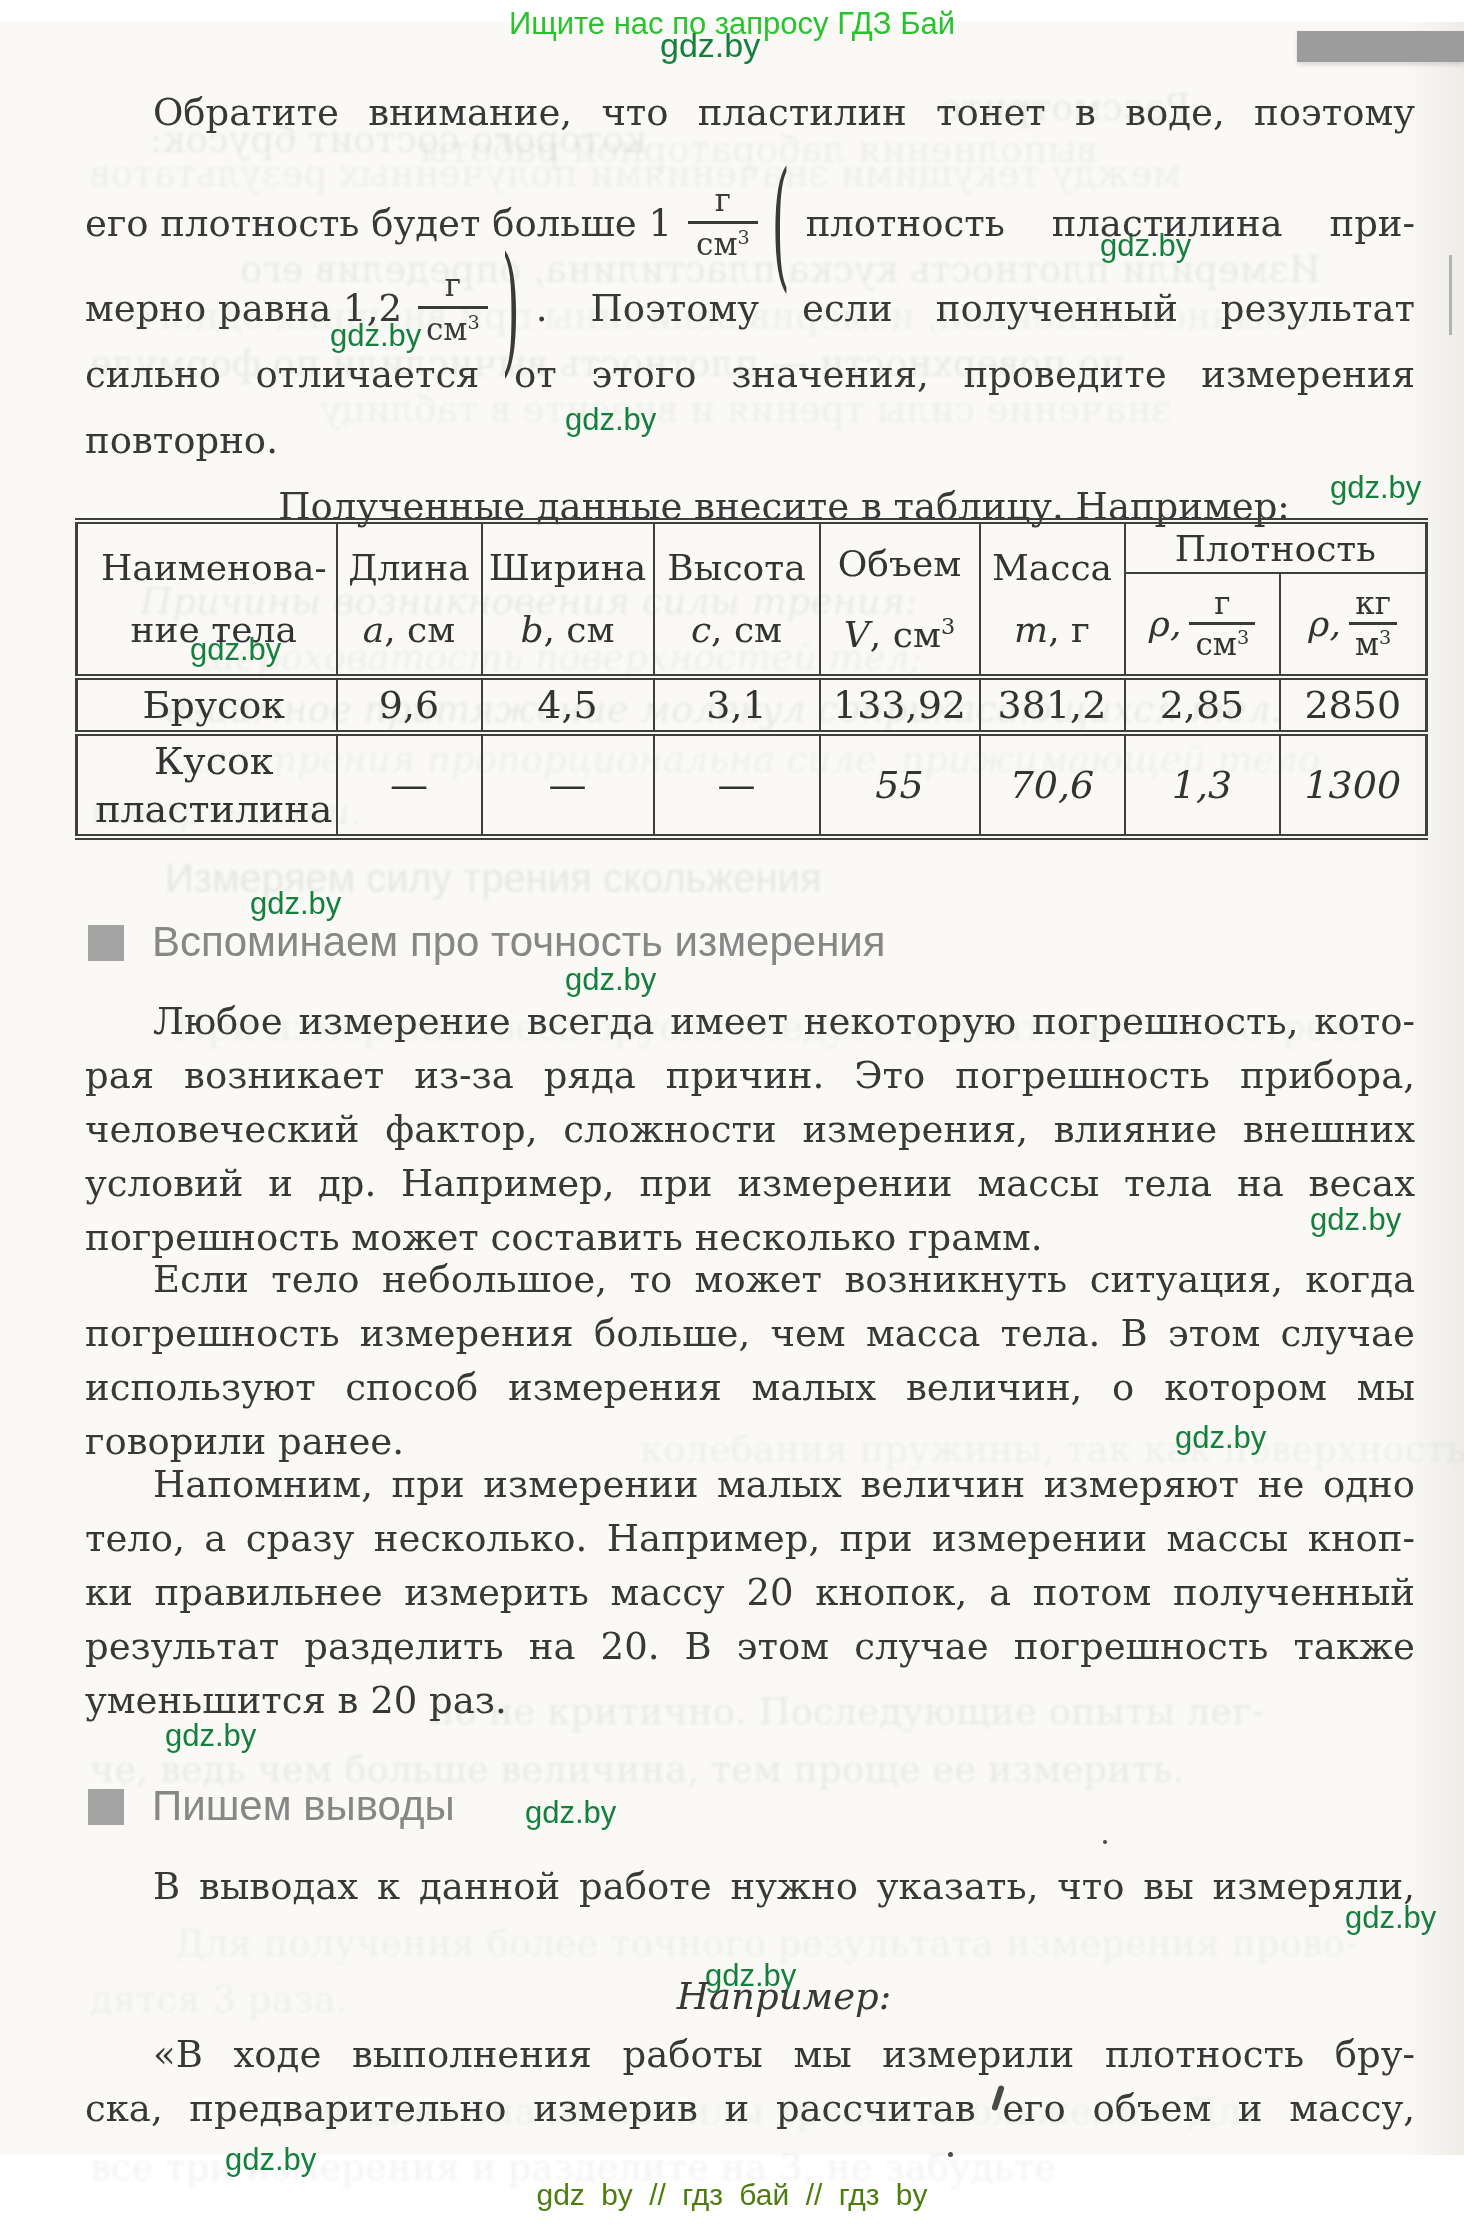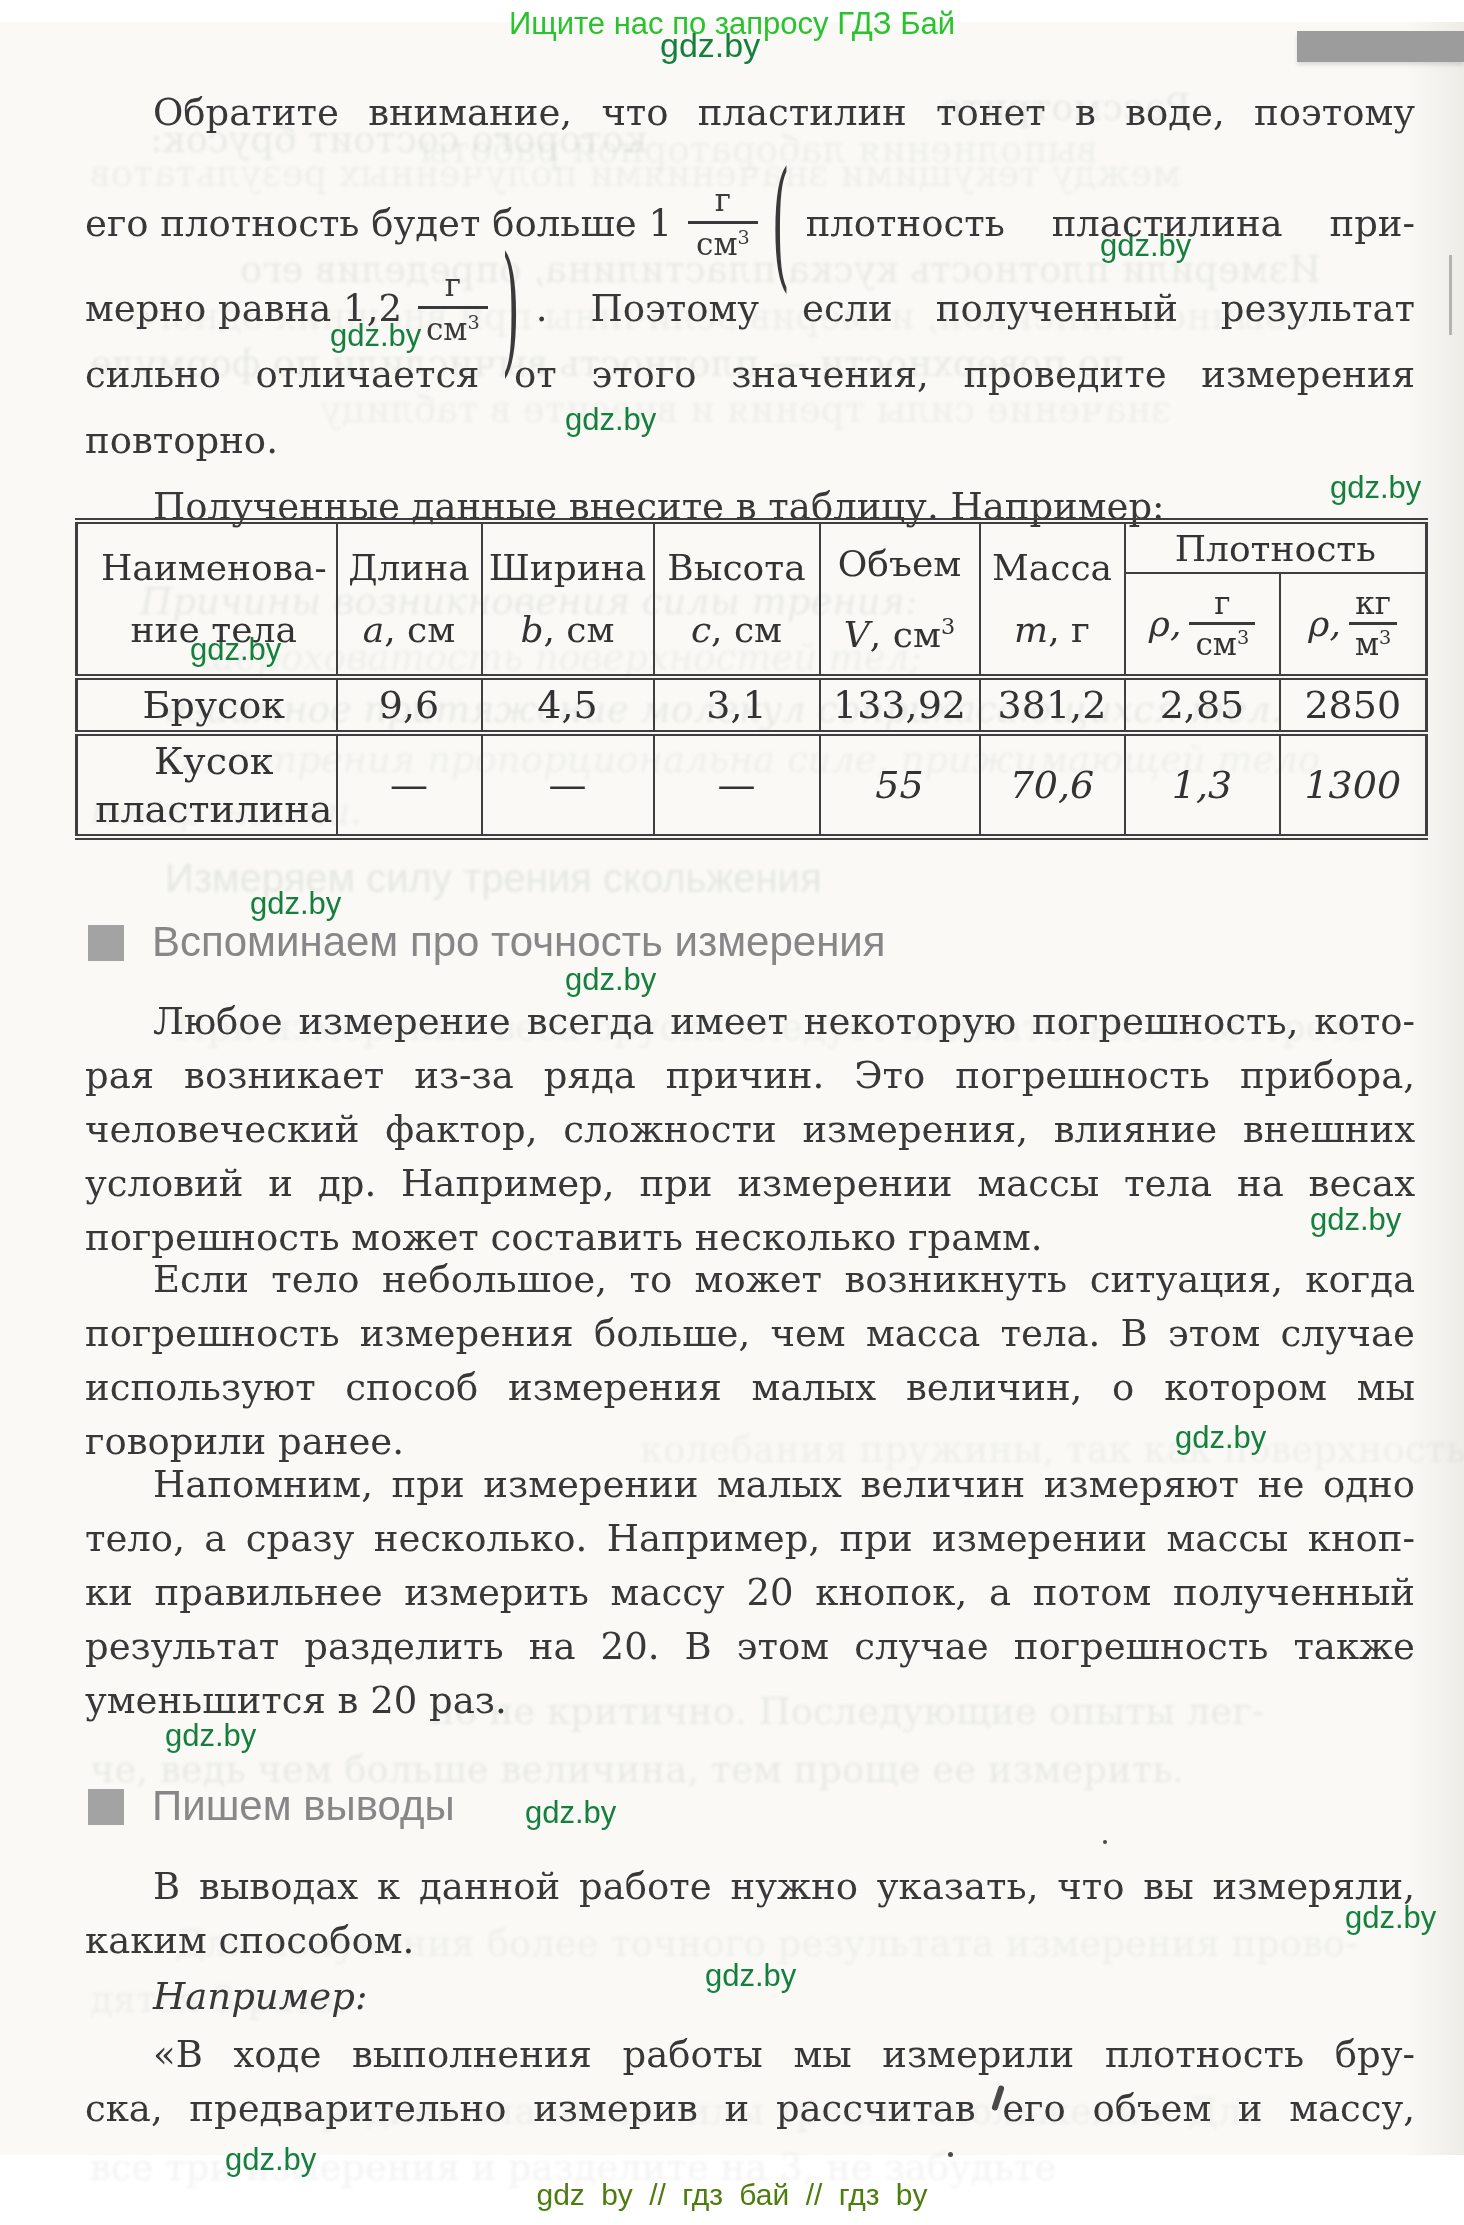--- a/index.html
+++ b/index.html
@@ -16,21 +16,21 @@
         color:#15803d;white-space:nowrap;}
   .wm-lg{font-size:34px;}
   .ghost{position:absolute;font-size:37px;color:#8e9b8e;opacity:.16;filter:blur(1.5px);white-space:nowrap;}
   .ghost.m{transform:scaleX(-1);}
   .ghost.it{font-style:italic;}
   .ghost.sans{font-family:"Liberation Sans","DejaVu Sans",sans-serif;font-size:40px;color:#93a393;opacity:.20;}
   .ghost.lite{opacity:.11;}
   
   .al{position:absolute;left:85px;width:1330px;font-size:37px;line-height:46px;}
   .jl{text-align:justify;text-align-last:justify;}
-  .ind{text-indent:68px;}
+  .ind{text-indent:68px;text-align:center;}
   .itl{font-style:italic;}
   
   .fline{position:absolute;left:85px;width:1330px;height:150px;display:flex;align-items:center;font-size:37px;}
   .fline .txt{white-space:nowrap;}
   .fline .tb{flex:1;text-align:justify;text-align-last:justify;margin-left:10px;}
   .frac{display:inline-flex;flex-direction:column;align-items:center;margin-left:16px;
         font-size:31px;line-height:1.15;color:#3a3a3a;}
   .frac .fn{padding:0 8px 3px;}
   .frac .fd{border-top:3px solid #3a3a3a;padding:3px 8px 0;}
   sup{font-size:.62em;}
@@ -250,21 +250,20 @@
     <div class="ln">уменьшится в 20 раз.</div>
   </div>
 
   <div class="sec" style="top:1780px">
     <span class="sq"></span>
     <div class="st">Пишем выводы</div>
   </div>
 
   <div class="para" style="top:1860px">
     <div class="ln jl ind">В выводах к данной работе нужно указать, что вы измеряли,</div>
-    <div class="ln">каким способом.</div>
   </div>
 
   <div class="al ind itl" style="top:1974px">Например:</div>
 
   <div class="para" style="top:2028px">
     <div class="ln jl ind">«В ходе выполнения работы мы измерили плотность бру-</div>
     <div class="ln jl">ска, предварительно измерив и рассчитав его объем и массу,</div>
   </div>
 
   <div class="speck" style="left:995px;top:2085px;width:6px;height:26px;transform:rotate(18deg);border-radius:3px;"></div>

